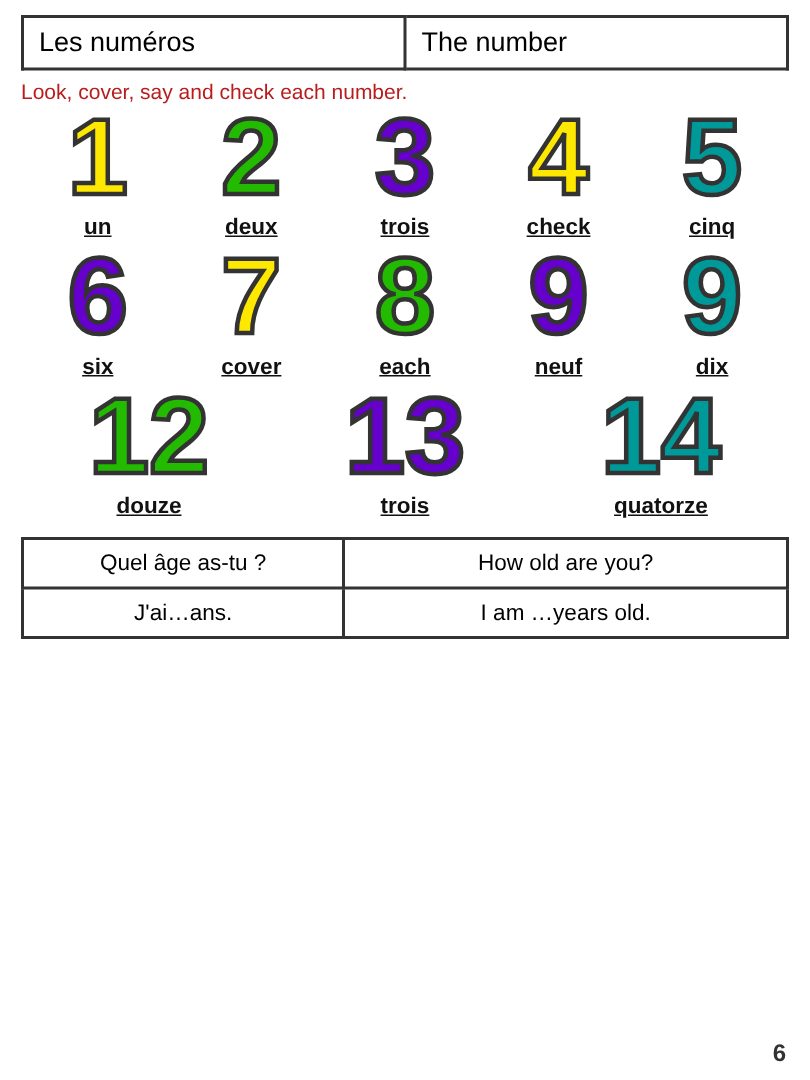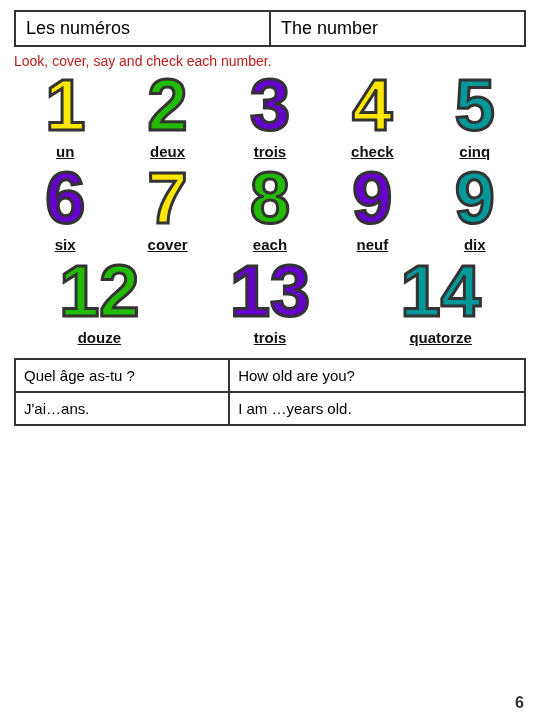--- a/index.html
+++ b/index.html
@@ -90,20 +90,21 @@
     .bottom-table {
       width: 100%;
       border-collapse: collapse;
       border: 2px solid #333;
       margin-top: 12px;
     }
     .bottom-table td {
       border: 2px solid #333;
       padding: 7px 8px;
       font-size: 15px;
+      text-align: center;
     }
     .bottom-table td:first-child {
       width: 42%;
     }
 
     
     .page-num {
       position: absolute;
       bottom: 8px;
       right: 16px;

